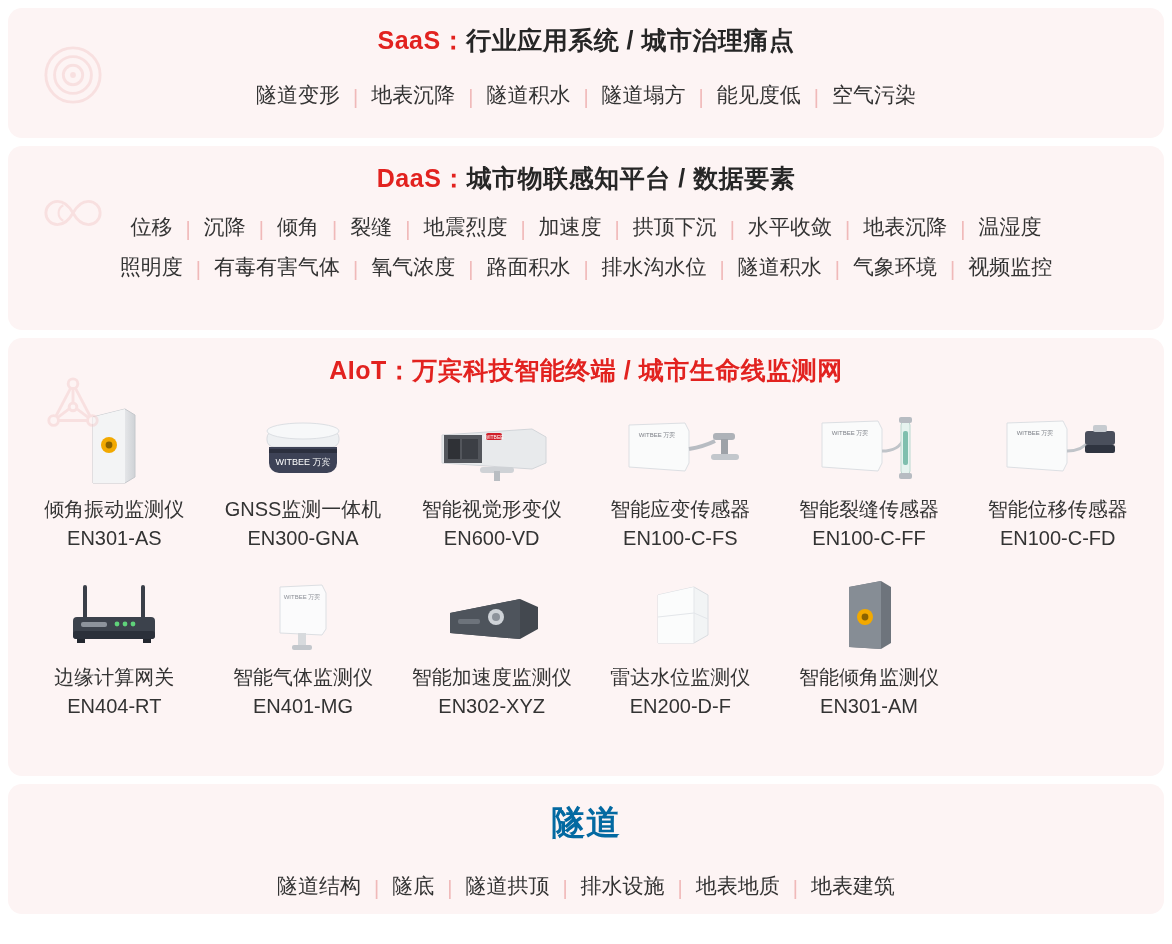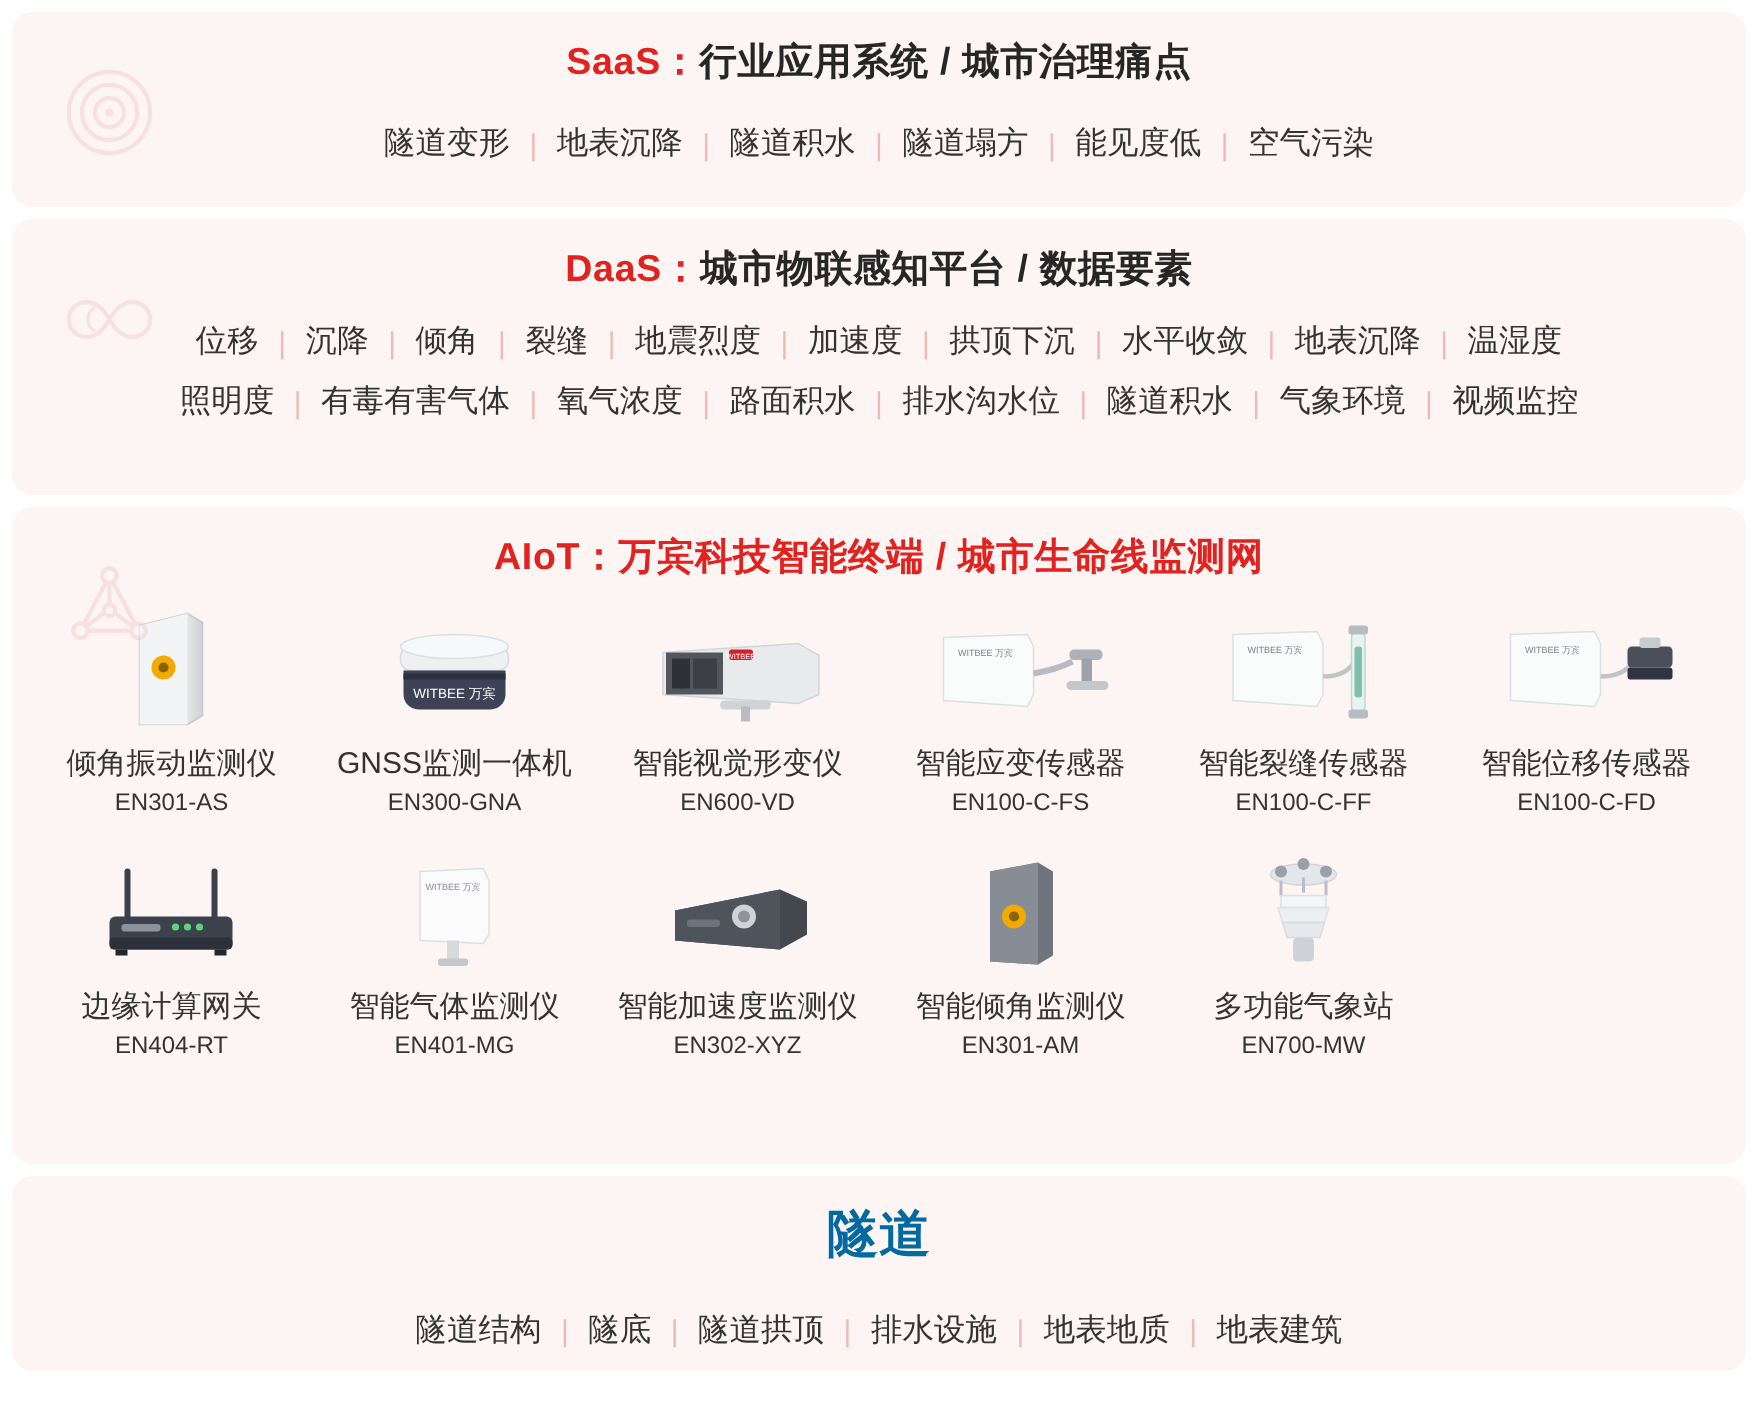--- a/index.html
+++ b/index.html
@@ -102,21 +102,21 @@
     justify-content: flex-start;
     margin-bottom: 8px;
   }
   .device-name {
     font-size: 20px;
     color: #333;
     line-height: 1.45;
     white-space: nowrap;
   }
   .device-model {
-    font-size: 16px;
+    font-size: 20px;
     color: #333;
     line-height: 1.45;
     white-space: nowrap;
   }
 
   
   #panel-tunnel { height: 130px; }
   #panel-tunnel .panel-title { font-size: 34px; color: #0369a1; }
   #panel-tunnel .tag-row { margin-top: 26px; }
 </style>
@@ -356,51 +356,46 @@
             <path d="M16 40 L86 26 L86 66 L16 60 Z" fill="#4e545c"></path>
             <circle cx="62" cy="44" r="8" fill="#cfd3d8"></circle>
             <circle cx="62" cy="44" r="4" fill="#8d939b"></circle>
             <rect x="24" y="46" width="22" height="5" rx="2" fill="#6d737b"></rect>
           </svg>
         </div>
         <div class="device-name">智能加速度监测仪</div>
         <div class="device-model">EN302-XYZ</div>
       </div>
 
+      <div class="device">
+        <div class="device-img">
+          <svg width="92" height="82" viewBox="0 0 92 82">
+            <path d="M24 22 L60 14 L74 22 L74 62 L60 70 L24 70 Z" fill="#f2f4f5" stroke="#dadde1"></path>
+            <path d="M24 22 L60 14 L60 70 L24 70 Z" fill="#fbfcfc"></path>
+            <path d="M24 44 L60 40 L74 46" stroke="#e3e6ea" fill="none"></path>
+            <path d="M60 14 L60 70" stroke="#e3e6ea"></path>
+          </svg>
+        </div>
+        <div class="device-name">雷达水位监测仪</div>
+        <div class="device-model">EN200-D-F</div>
+      </div>
 
       <div class="device">
         <div class="device-img">
           <svg width="64" height="82" viewBox="0 0 64 82">
             <path d="M12 14 L44 8 L54 14 L54 70 L44 76 L12 74 Z" fill="#6e747c"></path>
             <path d="M12 14 L44 8 L44 76 L12 74 Z" fill="#868d95"></path>
             <circle cx="28" cy="44" r="8" fill="#f2a900"></circle>
             <circle cx="28" cy="44" r="3.4" fill="#8a6200"></circle>
           </svg>
         </div>
         <div class="device-name">智能倾角监测仪</div>
         <div class="device-model">EN301-AM</div>
       </div>
 
-      <div class="device">
-        <div class="device-img">
-          <svg width="70" height="86" viewBox="0 0 70 86">
-            <ellipse cx="35" cy="20" rx="22" ry="7" fill="#e4e7ea" stroke="#d2d6da"></ellipse>
-            <circle cx="20" cy="18" r="4" fill="#9aa0a7"></circle>
-            <circle cx="50" cy="18" r="4" fill="#9aa0a7"></circle>
-            <circle cx="35" cy="13" r="4" fill="#9aa0a7"></circle>
-            <path d="M20 24 L20 34 M50 24 L50 34 M35 22 L35 32" stroke="#b9bec4" stroke-width="2"></path>
-            <path d="M20 34 h30 v8 h-30 z" fill="#f3f5f6" stroke="#dde0e4"></path>
-            <path d="M18 42 h34 l-3 10 h-28 z" fill="#eceff1" stroke="#dde0e4"></path>
-            <path d="M21 52 h28 l-3 10 h-22 z" fill="#e6e9ec" stroke="#d8dbdf"></path>
-            <rect x="28" y="62" width="14" height="16" rx="3" fill="#cfd3d7"></rect>
-          </svg>
-        </div>
-        <div class="device-name">多功能气象站</div>
-        <div class="device-model">EN700-MW</div>
-      </div>
 
     </div>
   </section>
 
   <section class="panel" id="panel-tunnel">
     <div class="panel-title">隧道</div>
     <div class="tag-row">
       <span class="tag">隧道结构</span>
         <span class="sep">|</span>
       <span class="tag">隧底</span>

